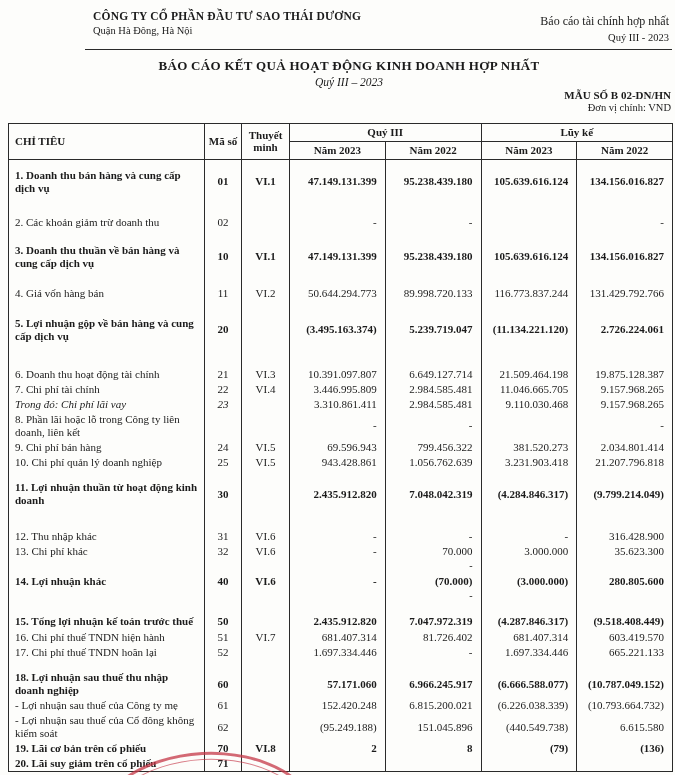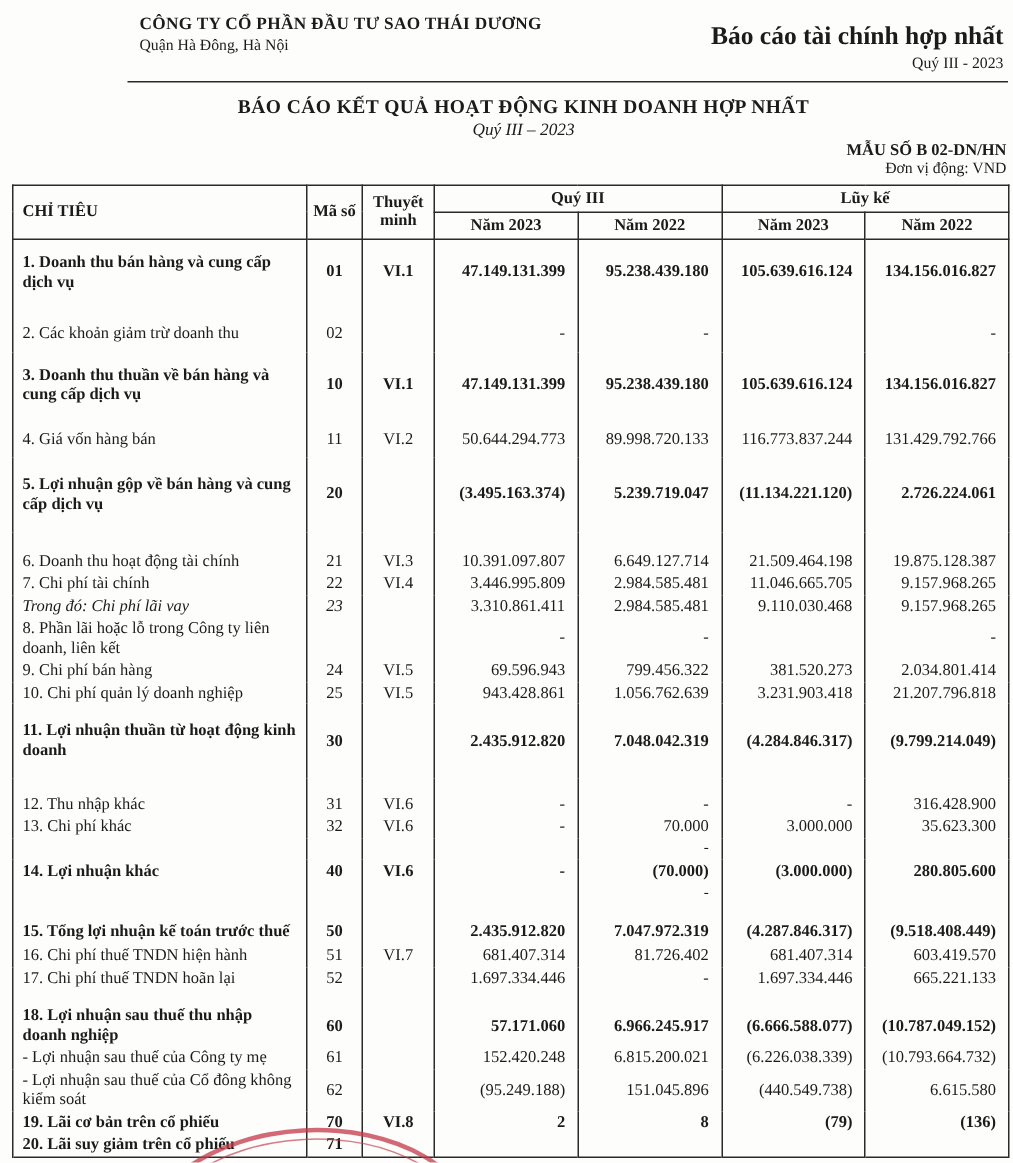--- a/index.html
+++ b/index.html
@@ -12,21 +12,21 @@
   .page { position: relative; width: 675px; height: 775px; overflow: hidden; }
 
   
   .letterhead {
     display: flex; justify-content: space-between; align-items: flex-start;
     padding: 10px 6px 0 93px;
   }
   .company-name { font-size: 11.5px; font-weight: bold; letter-spacing: .2px; }
   .company-addr { font-size: 10.5px; line-height: 1.35; margin-top: 2px; }
   .report-meta { text-align: right; padding-top: 4px; white-space: nowrap; }
-  .report-type { font-size: 17px; font-weight: bold; }
+  .report-type { font-size: 12px; font-weight: normal; }
   .report-period { font-size: 10.5px; margin-top: 3px; }
   .header-rule {
     border: none; border-top: 1.6px solid #2a2a2a;
     margin: 6px 3px 0 85px;
   }
 
   
   .title-block { text-align: center; margin-top: 8px; margin-left: 23px; }
   .doc-title { font-size: 13px; font-weight: bold; letter-spacing: .3px; }
   .doc-subtitle { font-size: 11.5px; font-style: italic; margin-top: 2px; }
@@ -115,21 +115,21 @@
 
   <hr class="header-rule">
 
   <div class="title-block">
     <div class="doc-title">BÁO CÁO KẾT QUẢ HOẠT ĐỘNG KINH DOANH HỢP NHẤT</div>
     <div class="doc-subtitle">Quý III – 2023</div>
   </div>
 
   <div class="form-meta">
     <div class="form-no">MẪU SỐ B 02-DN/HN</div>
-    <div class="unit">Đơn vị động: VND</div>
+    <div class="unit">Đơn vị chính: VND</div>
   </div>
 
   <table class="report">
     <colgroup>
       <col class="c-label">
         <col class="c-code">
         <col class="c-note">
       <col class="c-num">
         <col class="c-num">
         <col class="c-num">

